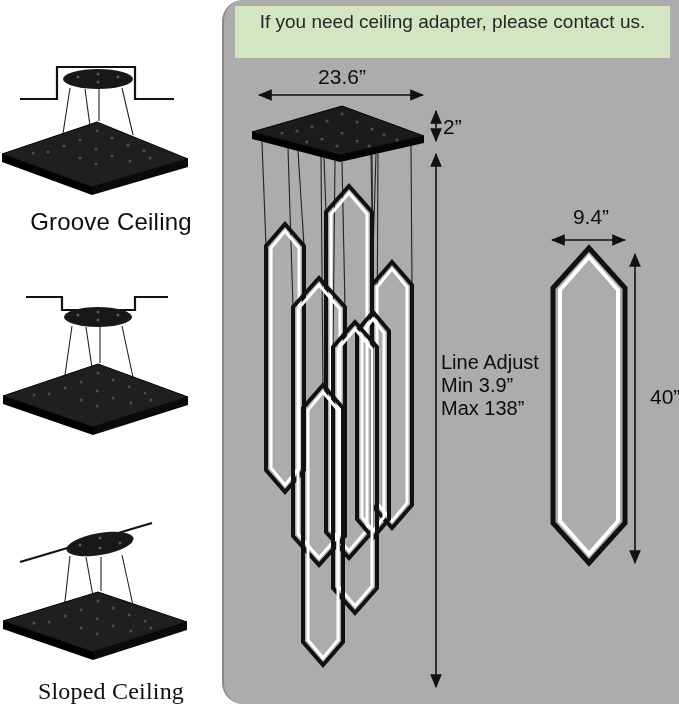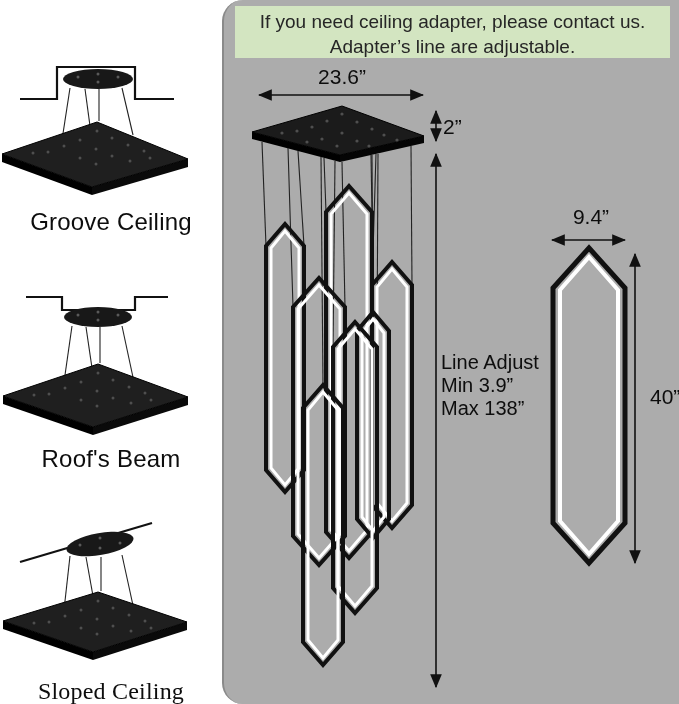--- a/index.html
+++ b/index.html
@@ -118,21 +118,20 @@
             <circle cx="49" cy="107" r="1.5"></circle>
             <circle cx="113" cy="111" r="1.5"></circle>
           <circle cx="81" cy="113" r="1.5"></circle>
             <circle cx="131" cy="116" r="1.5"></circle>
             <circle cx="97" cy="119" r="1.5"></circle>
           <circle cx="151" cy="113" r="1.5"></circle>
             <circle cx="34" cy="108" r="1.5"></circle>
         </g>
       </g>
     </svg>
-    <div class="mount-label lbl2">Roof's Beam</div>
 
     <svg class="mount-fig fig3" viewBox="0 0 222 160">
       <path class="ceil" d="M20,52 L152,13"></path>
       <ellipse cx="100" cy="34" rx="34" ry="11" fill="#181818" transform="rotate(-10 100 34)"></ellipse>
       <g>
         <circle class="screw" cx="80" cy="35" r="1.5"></circle>
           <circle class="screw" cx="100" cy="28" r="1.5"></circle>
         <circle class="screw" cx="120" cy="33" r="1.5"></circle>
           <circle class="screw" cx="100" cy="38" r="1.5"></circle>
       </g>
@@ -164,21 +163,20 @@
         </g>
       </g>
     </svg>
     <div class="mount-label lbl3">Sloped Ceiling</div>
   </div>
 
   <div class="panel">
 
     <div class="banner">
       <div>If you need ceiling adapter, please contact us.</div>
-      <div>Adapter’s line are adjustable.</div>
     </div>
 
     <svg class="main-svg" width="455" height="704" viewBox="0 0 455 704">
       <defs>
         <marker id="ah" viewBox="0 0 12 10" refX="11" refY="5" markerUnits="userSpaceOnUse" markerWidth="14" markerHeight="12" orient="auto-start-reverse">
           <path d="M0,0 L12,5 L0,10 Z" fill="#111"></path>
         </marker>
       </defs>
 
       <g>

